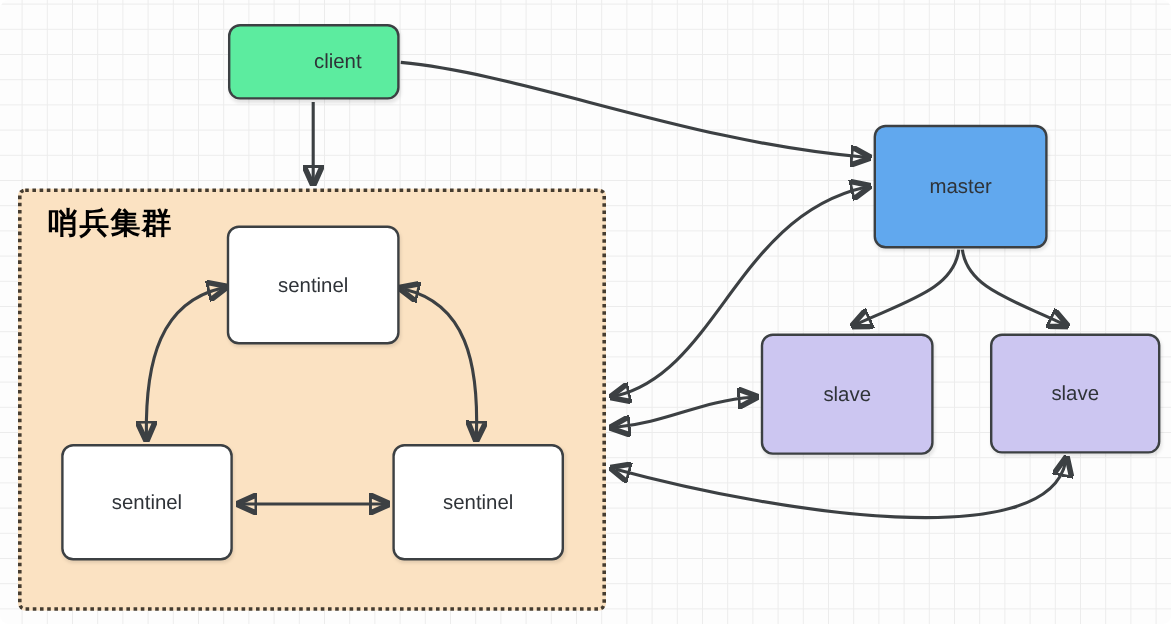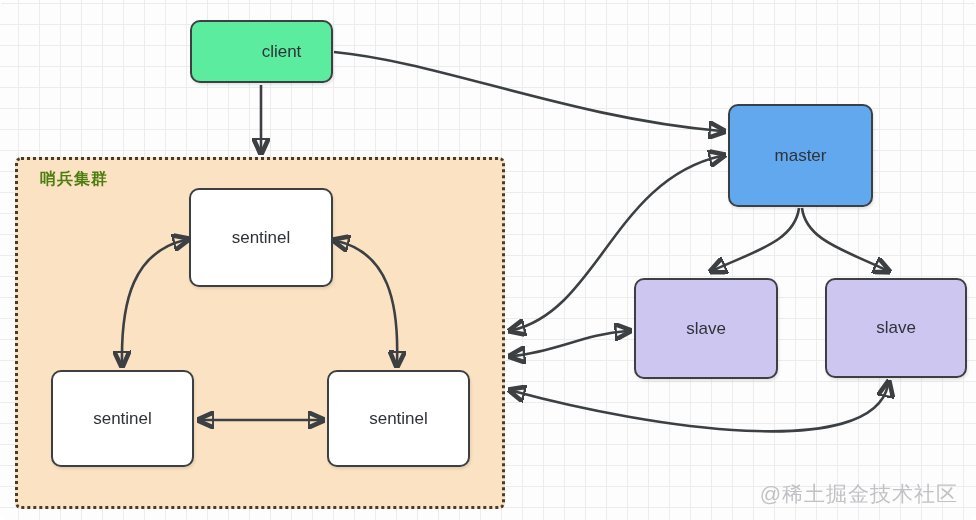--- a/index.html
+++ b/index.html
@@ -28,21 +28,21 @@
   .cluster{
     position:absolute;
     left:15px;top:157px;width:490px;height:352px;
     background:#fbe2c2;
     border:3px dotted #453c30;
     border-radius:6px;
     box-sizing:border-box;
   }
   .cluster-label{
     position:absolute;left:22px;top:9px;
-    font-size:16px;font-weight:bold;color:#4d7c0f;
+    font-size:25px;font-weight:bold;color:#000000;
     letter-spacing:1px;
   }
   .node-client{left:190px;top:20px;width:143px;height:63px;}
   .node-master{left:728px;top:104px;width:145px;height:103px;}
   .node-slave-left{left:634px;top:278px;width:144px;height:101px;}
   .node-slave-right{left:825px;top:278px;width:142px;height:100px;}
   .node-sentinel-top{left:189px;top:188px;width:144px;height:99px;}
   .node-sentinel-left{left:51px;top:370px;width:143px;height:97px;}
   .node-sentinel-right{left:327px;top:370px;width:143px;height:97px;}
   .edges{
@@ -103,14 +103,13 @@
   </div>
 
   <div class="node node-sentinel-left" style="background-color: rgb(255, 255, 255);">
     <span>sentinel</span>
   </div>
 
   <div class="node node-sentinel-right" style="background-color: rgb(255, 255, 255);">
     <span>sentinel</span>
   </div>
 
-  <div class="watermark">@稀土掘金技术社区</div>
 </div>
 
 </body></html>

